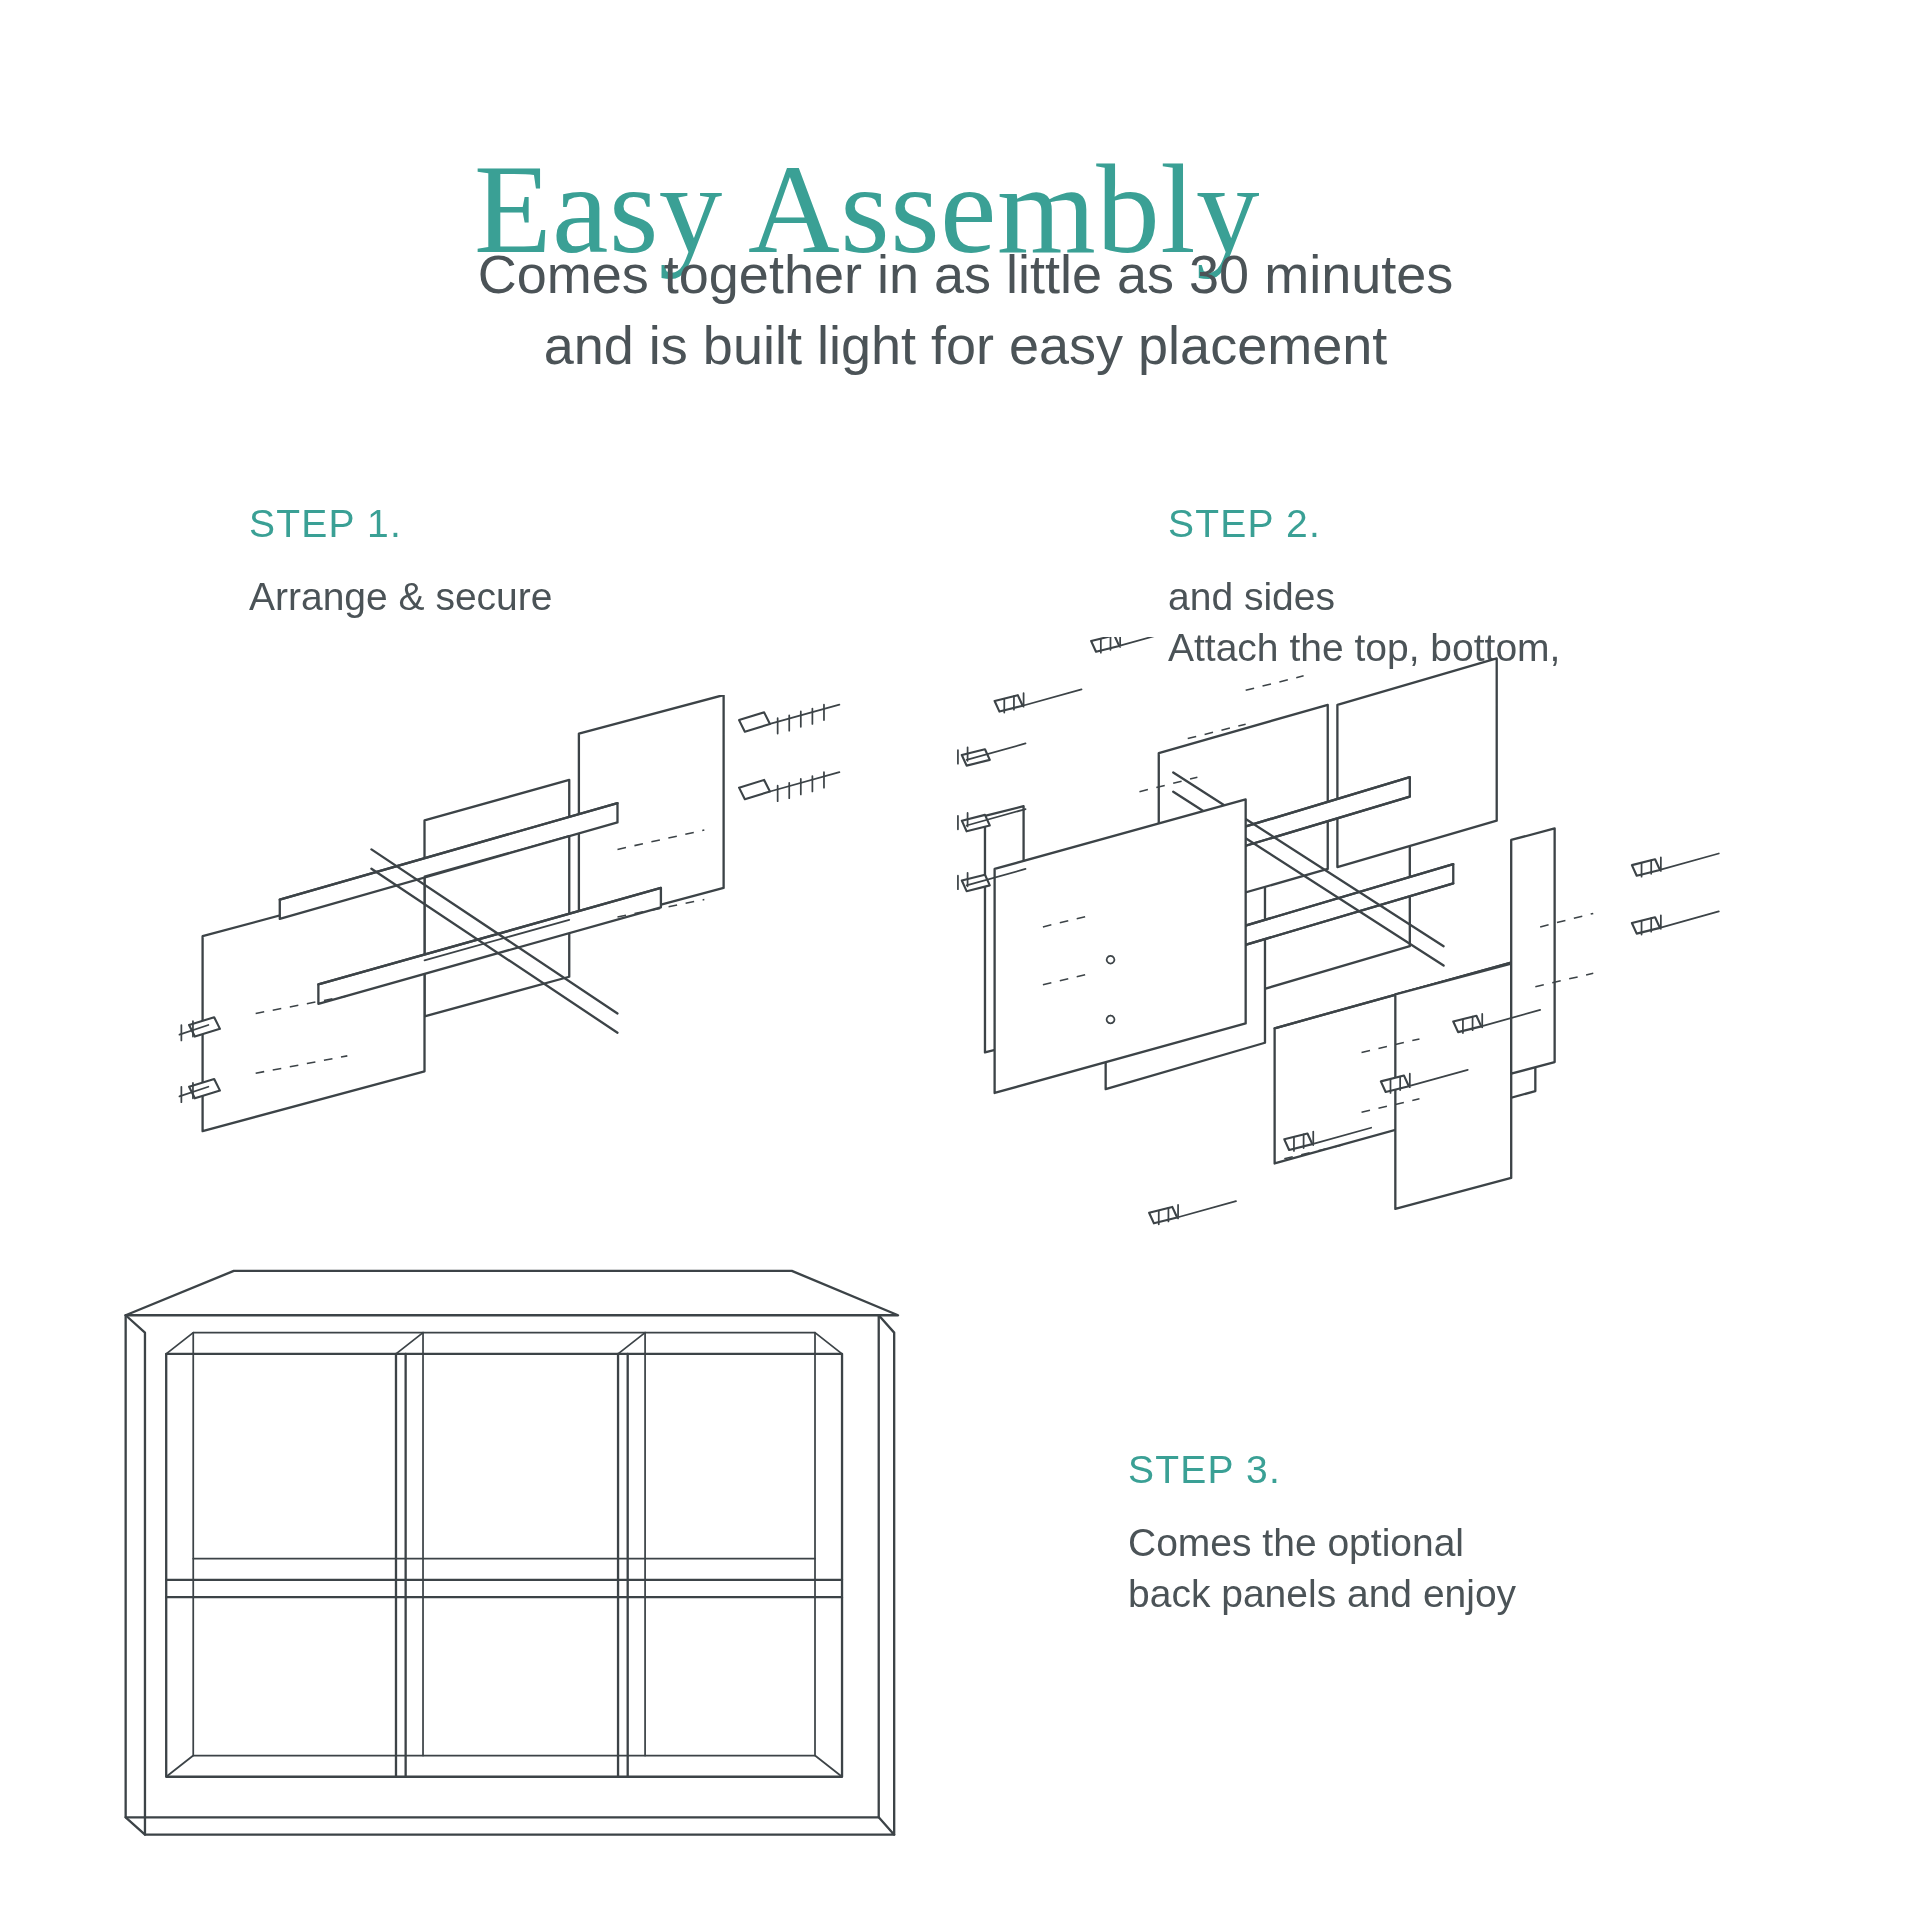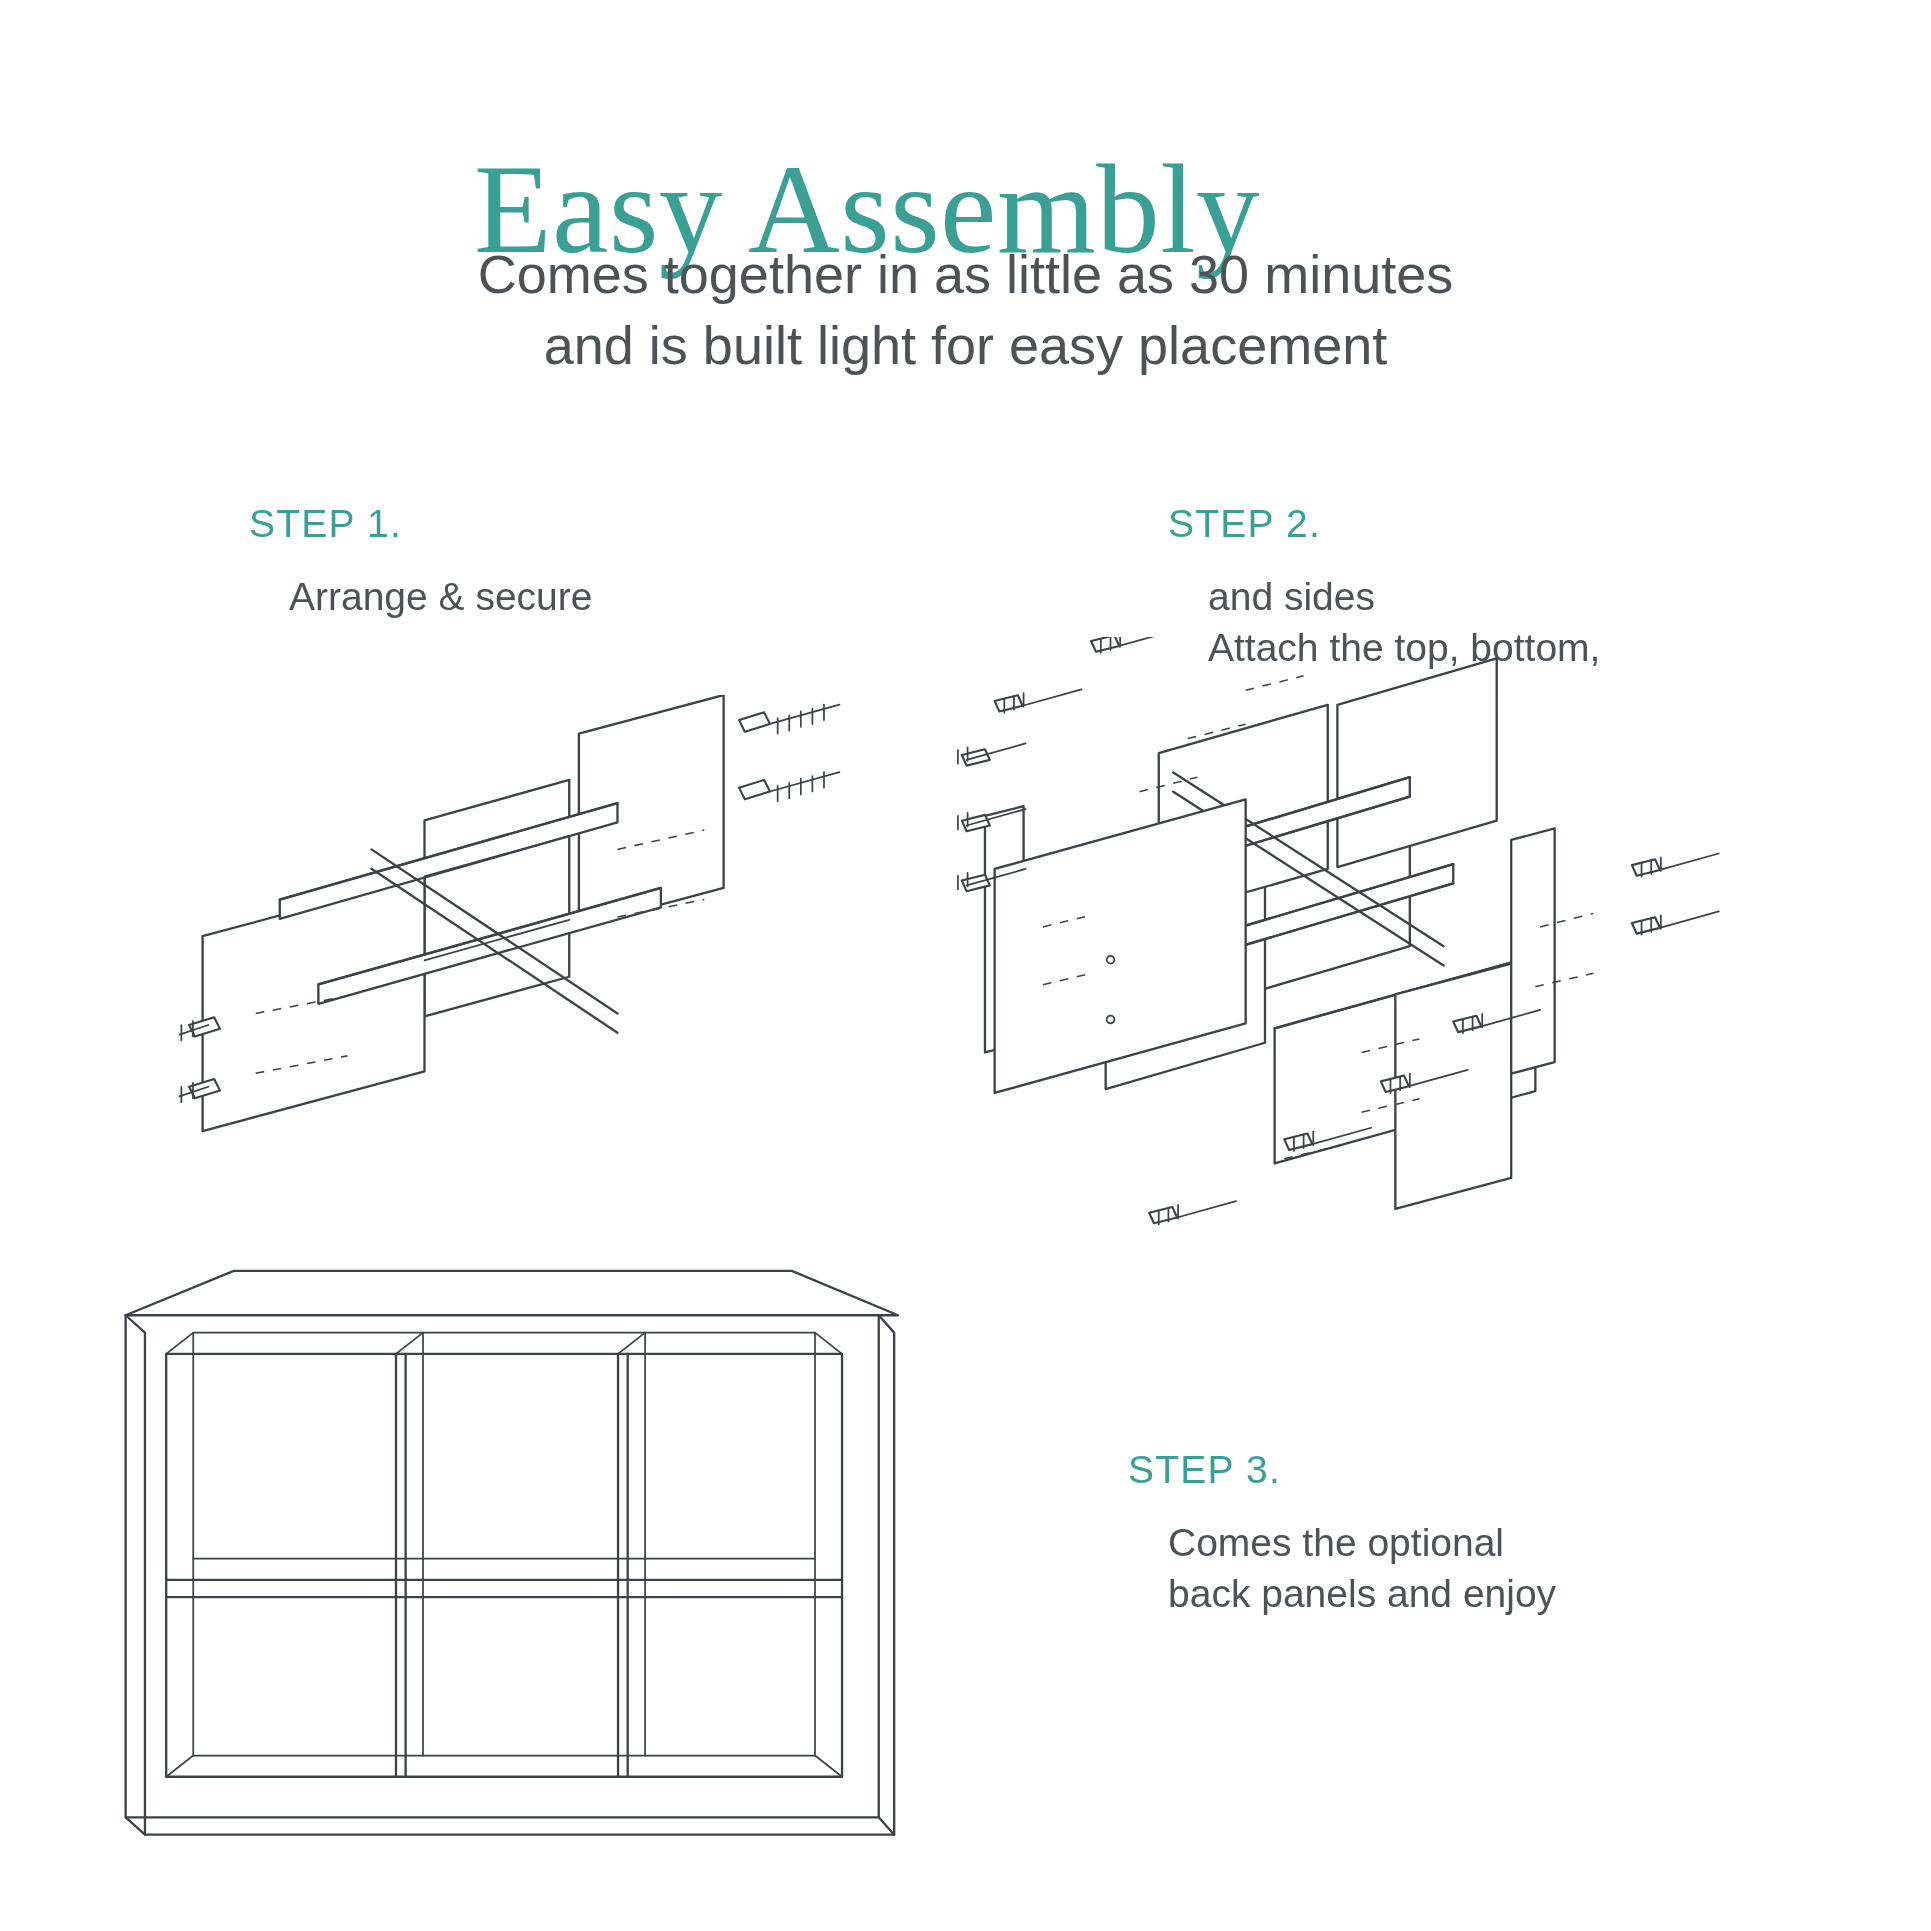--- a/index.html
+++ b/index.html
@@ -52,21 +52,21 @@
     letter-spacing: 1.2px;
     color: #3aa095;
     margin: 0 0 25px 0;
   }
   .step-text {
     font-size: 39px;
     line-height: 1.32;
     color: #4b5357;
     font-weight: 400;
   }
-  .step-text div { white-space: nowrap; margin-left: 40px; }
+  .step-text div { white-space: nowrap; }
 
   #step1 { top: 502px; left: 249px; }
   #step2 { top: 502px; left: 1168px; }
   #step3 { top: 1448px; left: 1128px; }
 
   .art { position: absolute; }
   #art1 { top: 695px; left: 164px; }
   #art2 { top: 637px; left: 956px; }
   #art3 { top: 1265px; left: 116px; }
 

